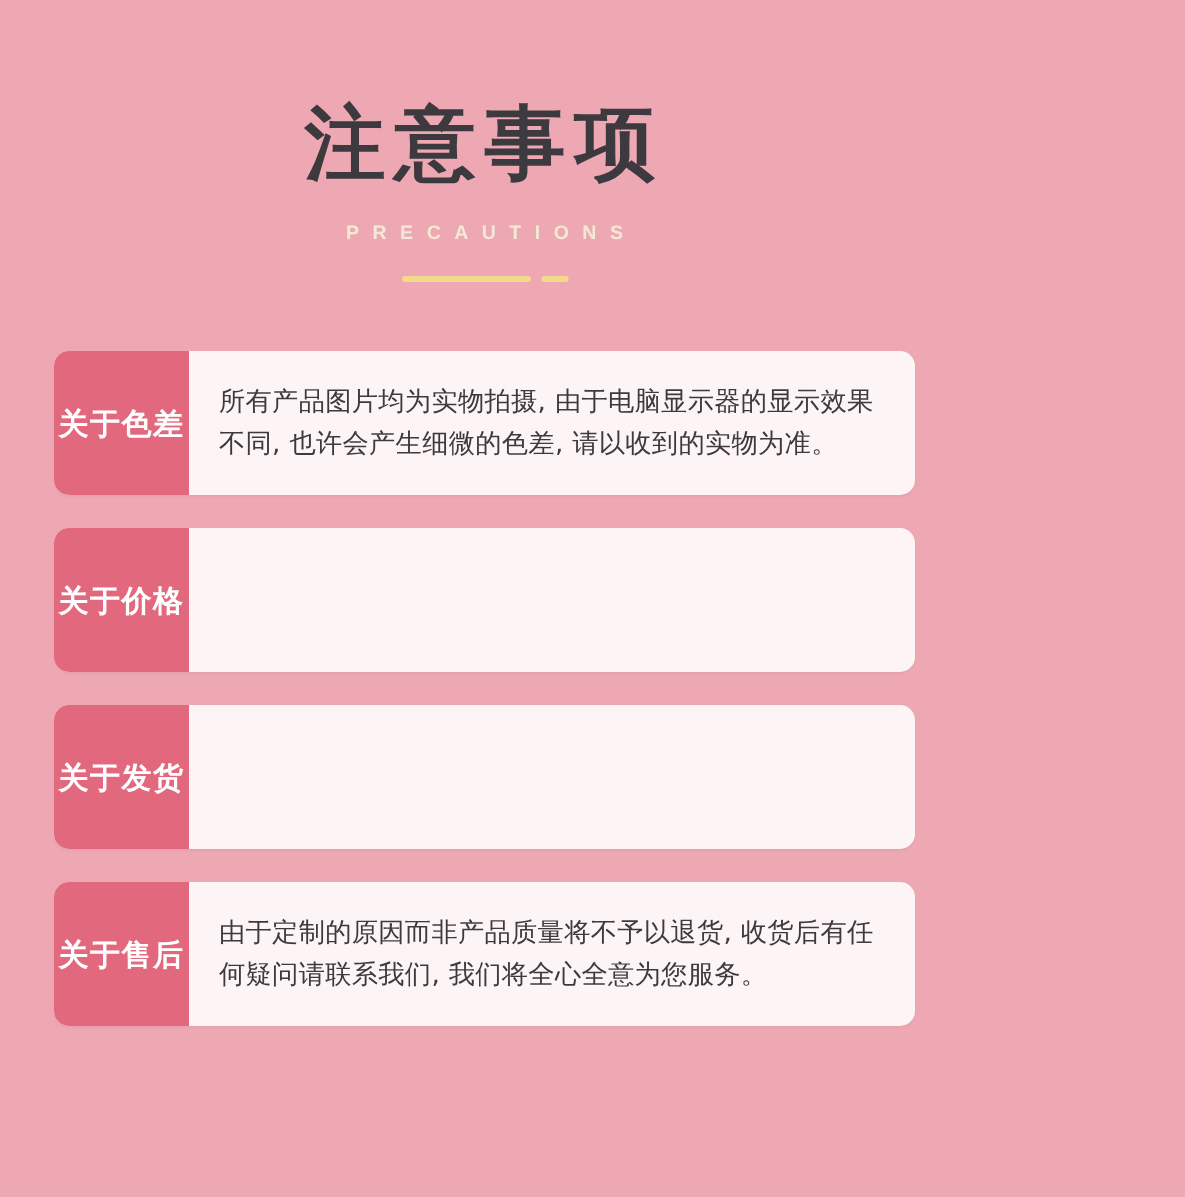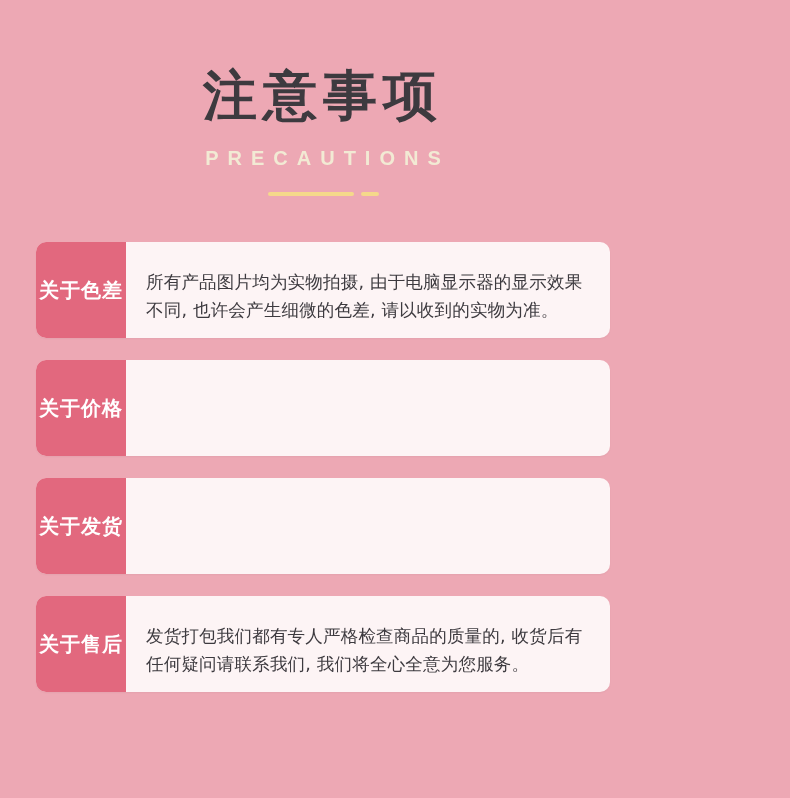--- a/index.html
+++ b/index.html
@@ -29,21 +29,21 @@
     font-size: 54px;
     font-weight: bold;
     color: #3d3a3f;
     letter-spacing: 6px;
     line-height: 1.1;
     margin: 0;
   }
   .subtitle {
     margin-top: 22px;
     font-family: "Liberation Sans", sans-serif;
-    font-size: 20px;
+    font-size: 13px;
     font-weight: bold;
     color: #f2ead4;
     letter-spacing: 9px;
     padding-left: 9px;
   }
   .divider {
     margin: 22px auto 0 auto;
     width: 124px;
     display: flex;
     align-items: center;
@@ -90,21 +90,21 @@
     letter-spacing: 1px;
     line-height: 1.35;
     font-family: "DejaVu Sans", sans-serif;
   }
   .tag span {
     display: block;
   }
   .card-body {
     flex: 1;
     display: flex;
-    align-items: flex-end;
+    align-items: center;
     padding: 14px 22px 14px 20px;
   }
   .card-text {
     font-family: "DejaVu Sans", sans-serif;
     font-size: 17.5px;
     color: #3d3a3f;
     line-height: 1.62;
     letter-spacing: 0.2px;
   }
 </style>
@@ -147,18 +147,18 @@
         <span>发货</span>
       </div>
     </div>
 
     <div class="card">
       <div class="tag">
         <span>关于</span>
         <span>售后</span>
       </div>
       <div class="card-body">
-        <div class="card-text">发货打包我们都有专人严格检查商品的质量的, 收货后有任何疑问请联系我们, 我们将全心全意为您服务。</div>
+        <div class="card-text">由于定制的原因而非产品质量将不予以退货, 收货后有任何疑问请联系我们, 我们将全心全意为您服务。</div>
       </div>
     </div>
 
   </div>
 </div>
 
 </body></html>

